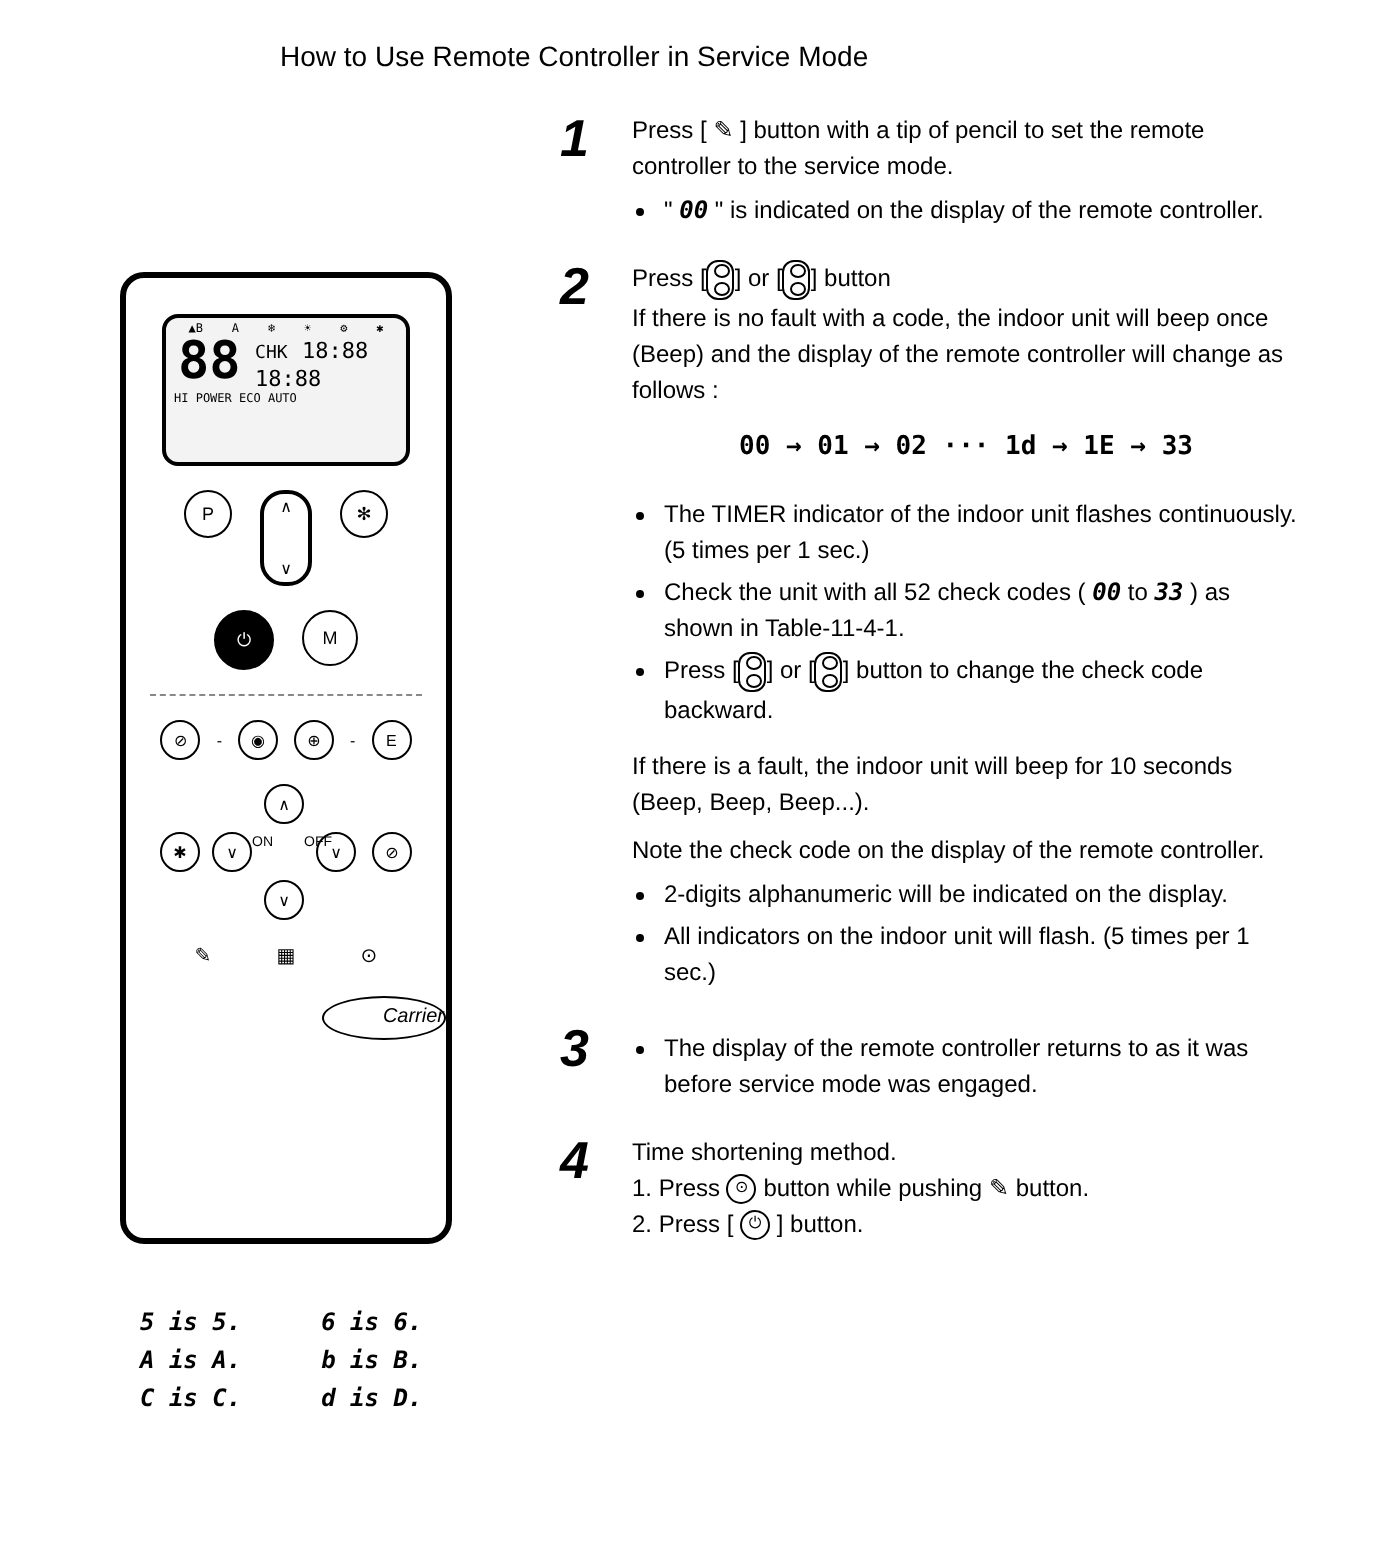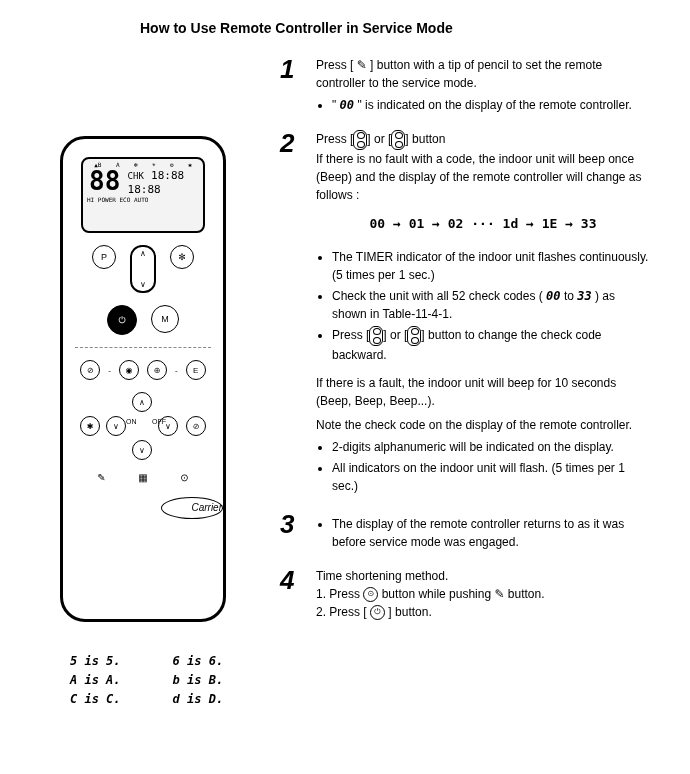--- a/index.html
+++ b/index.html
@@ -6,40 +6,40 @@
   margin: 0;
   padding: 20px 40px;
   font-family: Arial, sans-serif;
   font-size: 12px;
   color: #000;
   background: #fff;
   width: 690px;
   box-sizing: border-box;
 }
 .title {
-  font-weight: bold;
+  font-weight: normal;
   font-size: 14px;
   margin: 0 0 20px 100px;
 }
 .main-row {
   display: flex;
   gap: 20px;
 }
 .left-col {
   width: 220px;
   flex-shrink: 0;
 }
 .right-col {
   flex: 1;
 }
 .remote {
   width: 160px;
   height: 480px;
   border: 3px solid #000;
-  border-radius: 25px;
+  border-radius: 12px;
   margin: 80px 0 0 20px;
   position: relative;
   background: #fff;
 }
 .remote .display {
   margin: 18px auto 10px auto;
   width: 120px;
   height: 72px;
   border: 2px solid #000;
   border-radius: 8px;
@@ -155,21 +155,21 @@
   font-style: italic;
   font-size: 10px;
 }
 .char-note {
   margin: 30px 0 0 20px;
   font-size: 12px;
   line-height: 1.6;
 }
 .char-note .cols {
   display: flex;
-  gap: 52px;
+  gap: 40px;
   margin-left: 10px;
 }
 .step {
   display: flex;
   gap: 12px;
   margin-bottom: 12px;
 }
 .step-num {
   font-size: 26px;
   font-weight: bold;

